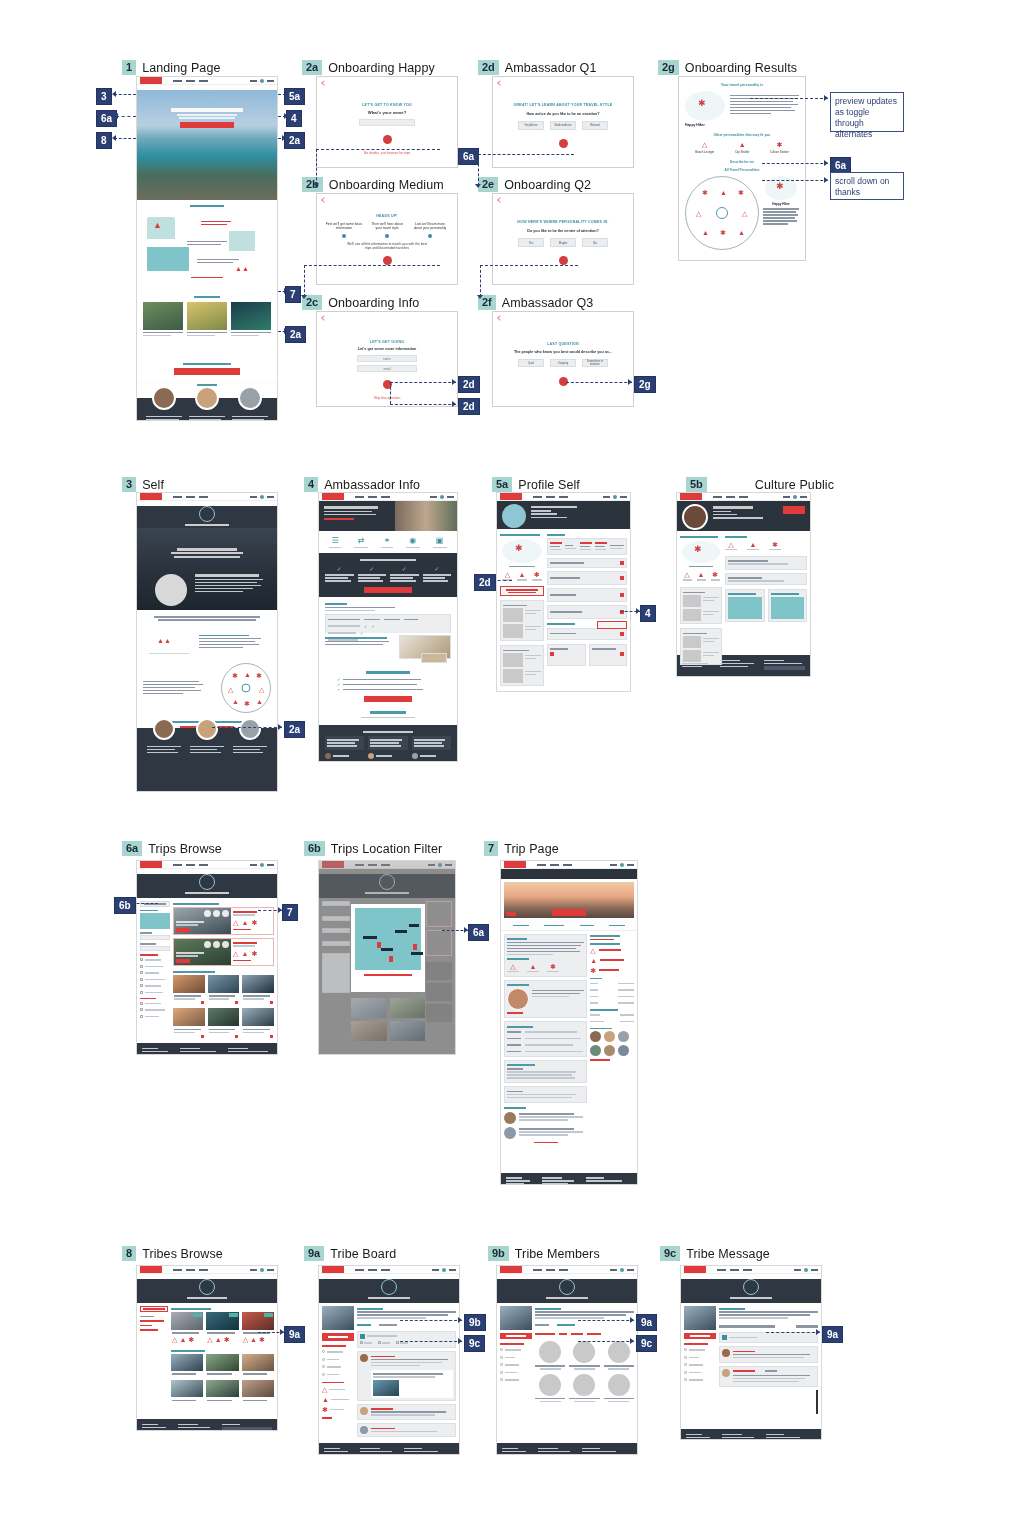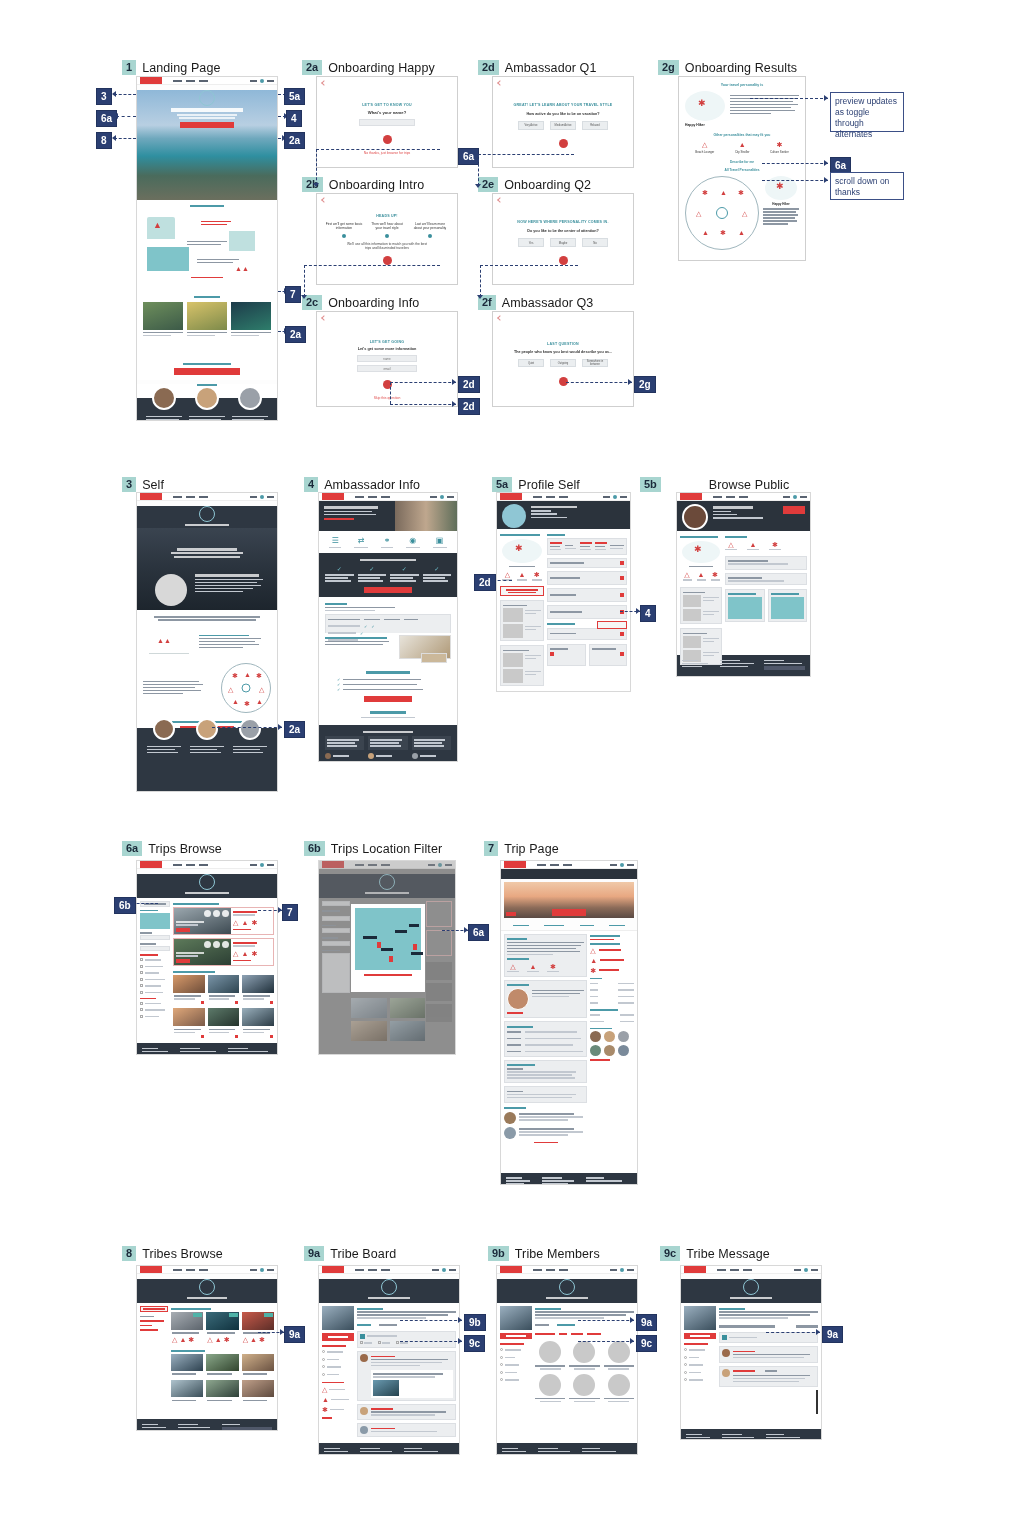--- a/index.html
+++ b/index.html
@@ -148,21 +148,21 @@
   <div class="screen-title" style="left:478px; top:60px;">
     <span class="badge">2d</span>
     <span class="label">Ambassador Q1</span>
   </div>
   <div class="screen-title" style="left:658px; top:60px;">
     <span class="badge">2g</span>
     <span class="label">Onboarding Results</span>
   </div>
   <div class="screen-title" style="left:302px; top:177px;">
     <span class="badge">2b</span>
-    <span class="label">Onboarding Intro</span>
+    <span class="label">Onboarding Medium</span>
   </div>
   <div class="screen-title" style="left:478px; top:177px;">
     <span class="badge">2e</span>
     <span class="label">Onboarding Q2</span>
   </div>
   <div class="screen-title" style="left:302px; top:295px;">
     <span class="badge">2c</span>
     <span class="label">Onboarding Info</span>
   </div>
   <div class="screen-title" style="left:478px; top:295px;">
@@ -506,23 +506,23 @@
     <span class="label">Self</span>
   </div>
   <div class="screen-title" style="left:304px; top:477px;">
     <span class="badge">4</span>
     <span class="label">Ambassador Info</span>
   </div>
   <div class="screen-title" style="left:492px; top:477px;">
     <span class="badge">5a</span>
     <span class="label">Profile Self</span>
   </div>
-  <div class="screen-title" style="left:640px; top:477px;gap:48px;">
+  <div class="screen-title" style="left:686px; top:477px;gap:48px;">
     <span class="badge">5b</span>
-    <span class="label">Browse Public</span>
+    <span class="label">Culture Public</span>
   </div>
 
   <div class="wf" style="left:136px; top:492px; width:142px; height:300px;">
     <div class="nav">
       <div class="logo"></div>
       <div class="navlinks">
           <span class="navlink"></span>
           <span class="navlink"></span>
           <span class="navlink"></span>
         </div>

